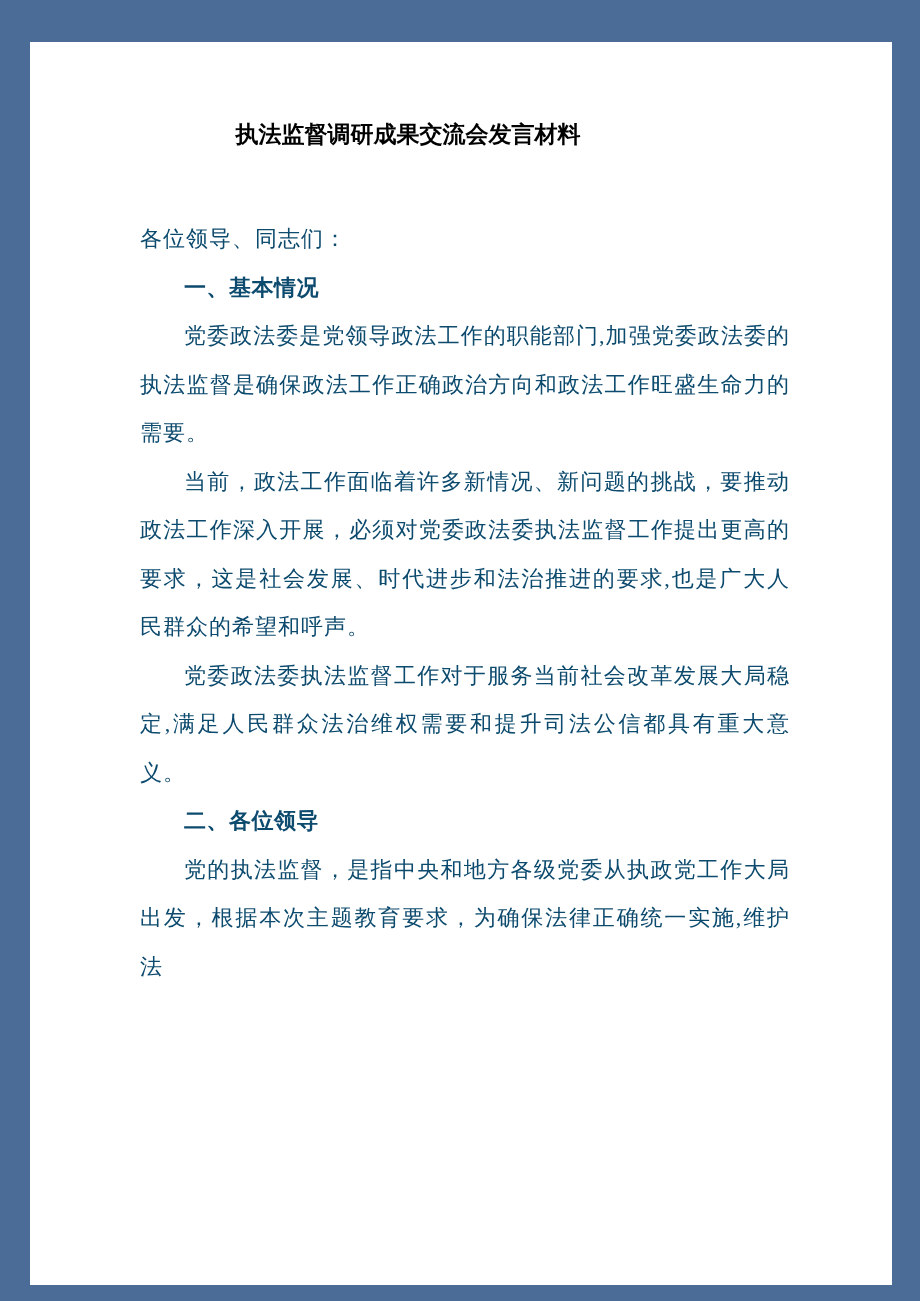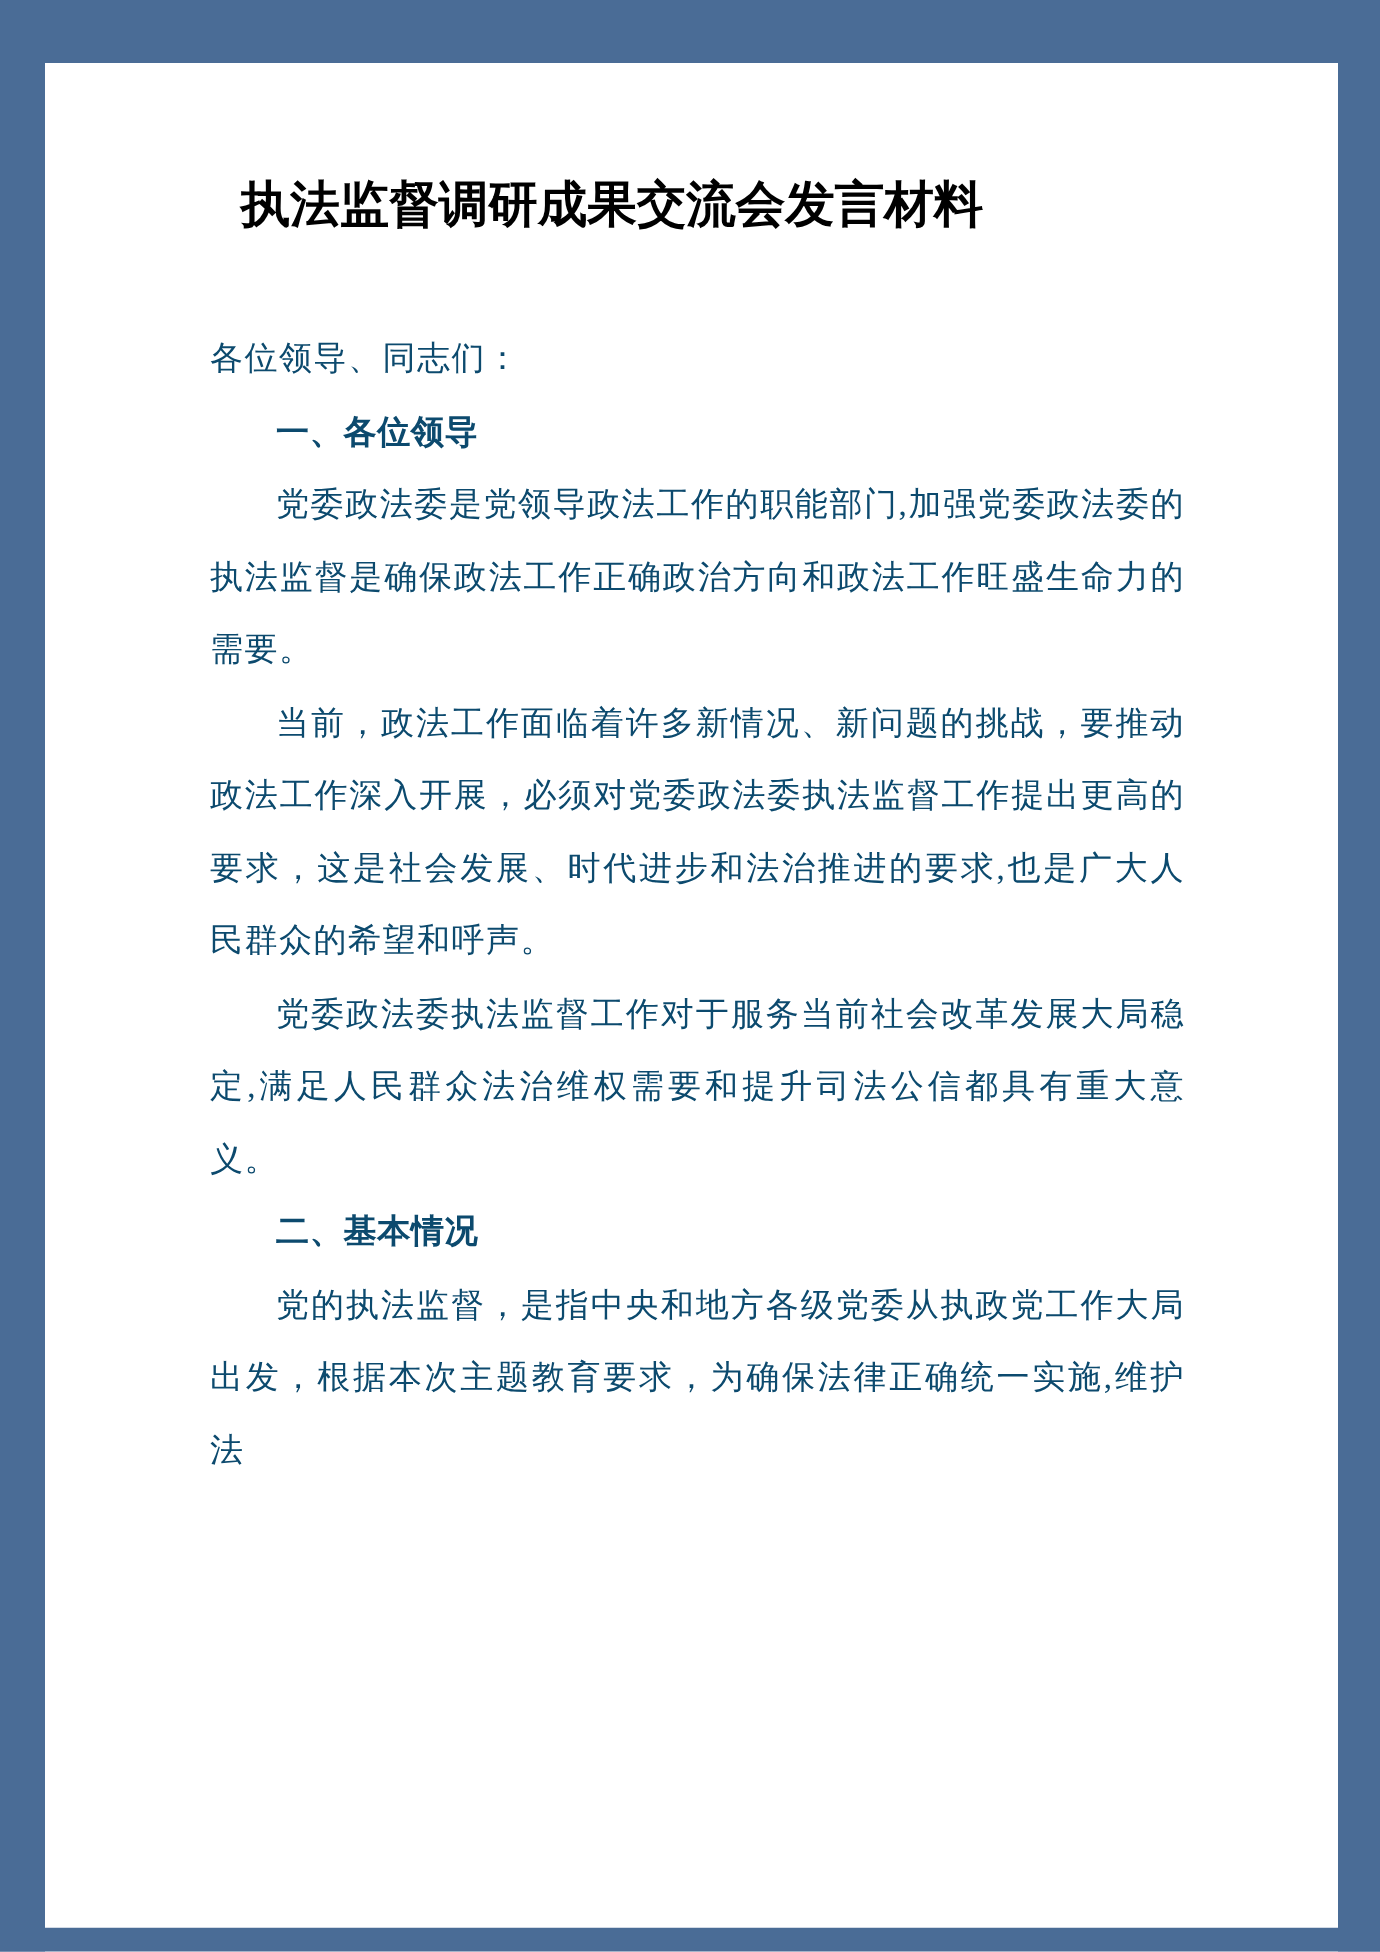--- a/index.html
+++ b/index.html
@@ -23,23 +23,23 @@
     left: 30px; top: 42px;
     width: 862px; height: 1243px;
     background: #ffffff;
   }
 
   .doc-title {
     position: absolute;
     left: 0; top: 69px;            
     width: 756px;
     text-align: center;
-    font-family: Liberation Sans, sans-serif;
+    font-family: Liberation Mono, monospace;
     font-weight: bold;
-    font-size: 33px;
+    font-size: 23px;
     line-height: 50px;
     letter-spacing: 0px;
     color: #000000;
     white-space: nowrap;
   }
 
   .doc-body {
     position: absolute;
     left: 110px; top: 173px;       
     width: 650px;
@@ -70,21 +70,21 @@
 <div class="frame frame-right" style="background: rgb(74, 108, 150);"></div>
 <div class="frame frame-bottom" style="background: rgb(74, 108, 150);"></div>
 
 <div class="page-area" style="background: rgb(255, 255, 255);">
 
   <div class="doc-title">执法监督调研成果交流会发言材料</div>
 
   <div class="doc-body">
 
   <p class="salutation">各位领导、同志们：</p>
-      <p class="heading">一、各位领导</p>
+      <p class="heading">一、基本情况</p>
       <p class="body">党委政法委是党领导政法工作的职能部门,加强党委政法委的执法监督是确保政法工作正确政治方向和政法工作旺盛生命力的需要。</p>
       <p class="body">当前，政法工作面临着许多新情况、新问题的挑战，要推动政法工作深入开展，必须对党委政法委执法监督工作提出更高的要求，这是社会发展、时代进步和法治推进的要求,也是广大人民群众的希望和呼声。</p>
       <p class="body">党委政法委执法监督工作对于服务当前社会改革发展大局稳定,满足人民群众法治维权需要和提升司法公信都具有重大意义。</p>
-      <p class="heading">二、基本情况</p>
+      <p class="heading">二、各位领导</p>
       <p class="body">党的执法监督，是指中央和地方各级党委从执政党工作大局出发，根据本次主题教育要求，为确保法律正确统一实施,维护法</p>
     </div>
 
 </div>
 
 </body></html>

